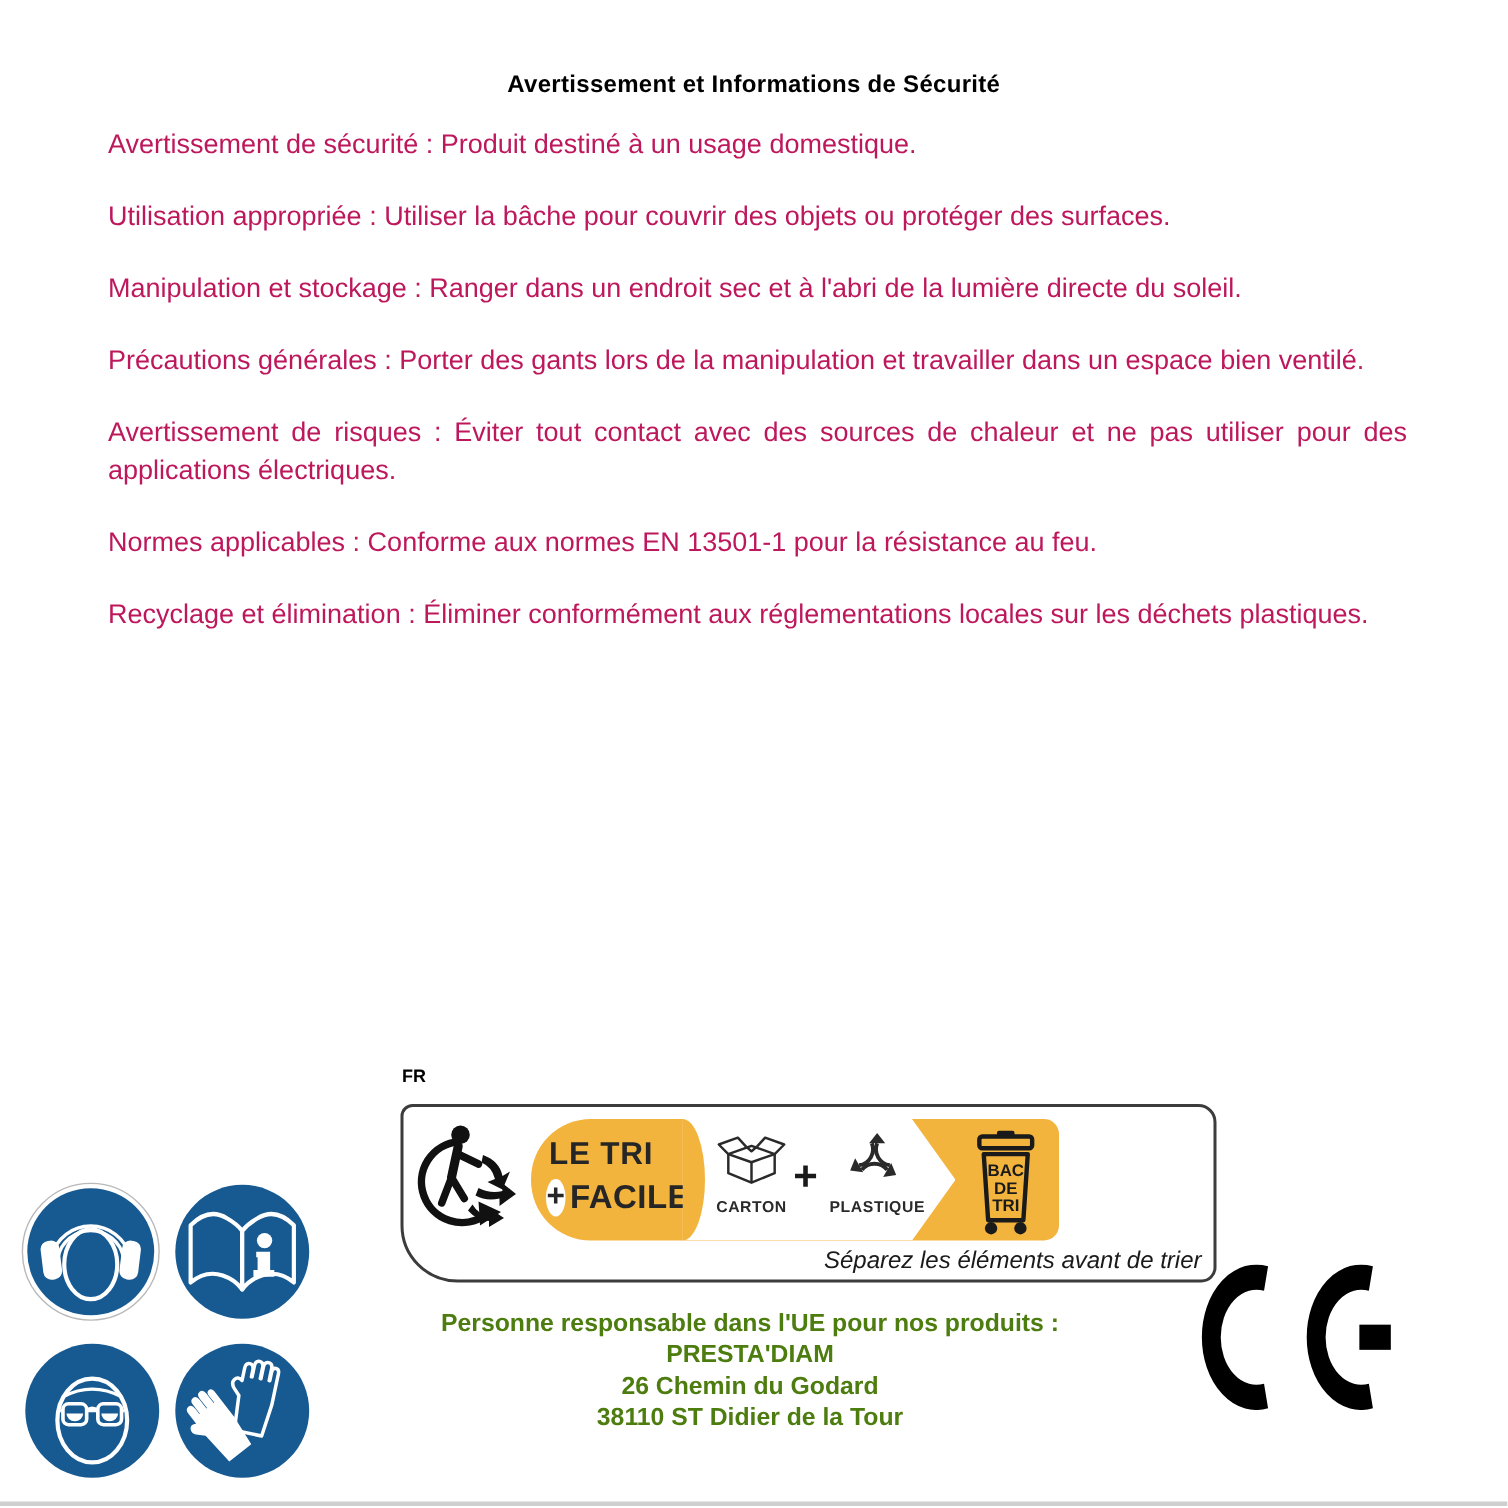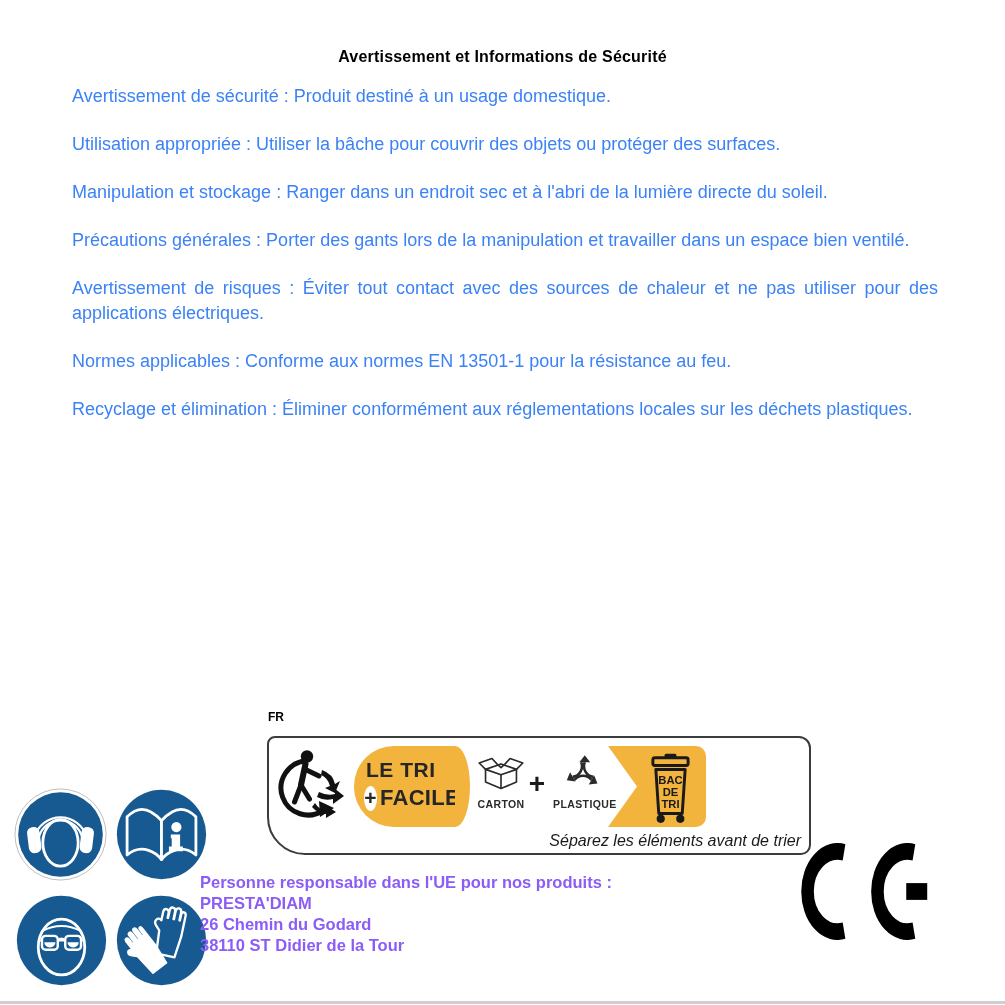--- a/index.html
+++ b/index.html
@@ -9,21 +9,21 @@
   }
   
   .doc-title{
     position:absolute;left:0;top:28px;width:1005px;text-align:center;
     font-size:16px;font-weight:bold;letter-spacing:.2px;margin-top:20px;
   }
   
   .body-text{position:absolute;left:72px;top:84px;width:866px;}
   .para{
     font-size:18px;line-height:25px;text-align:justify;
-    margin:0 0 23px 0;color:#3b82f6;
+    margin:0 0 23px 0;color:#be185d;
   }
   
   .icon-abs{position:absolute;}
   
   .fr-code{position:absolute;left:268px;top:710px;font-size:12px;font-weight:bold;}
   .sort-box{
     position:absolute;left:267px;top:736px;width:544px;height:119px;
     border:2px solid #3c3c3c;border-radius:8px 12px 10px 38px;background:#fff;
     box-sizing:border-box;
   }
@@ -59,22 +59,22 @@
     position:absolute;left:70px;top:22px;width:24px;text-align:center;
     font-size:28px;font-weight:bold;color:#1a1a1a;
   }
   .bin{position:absolute;left:294px;top:7px;}
   .tagline{
     position:absolute;right:8px;top:94px;font-size:16px;font-weight:normal;
     font-style:italic;color:#1a1a1a;white-space:nowrap;
   }
   
   .resp{
-    position:absolute;left:200px;top:872px;width:600px;
-    font-size:16.5px;font-weight:bold;line-height:21px;color:#8b5cf6;
+    position:absolute;left:200px;top:872px;width:600px;text-align:center;
+    font-size:16.5px;font-weight:bold;line-height:21px;color:#4d7c0f;
   }
   
   .ce{position:absolute;left:800px;top:843px;}
   
   .bottom-line{position:absolute;left:0;top:1001px;width:1005px;height:3px;background:#cfcfcf;}
 </style>
 </head>
 <body>
 
 <div class="doc-title">Avertissement et Informations de Sécurité</div>

